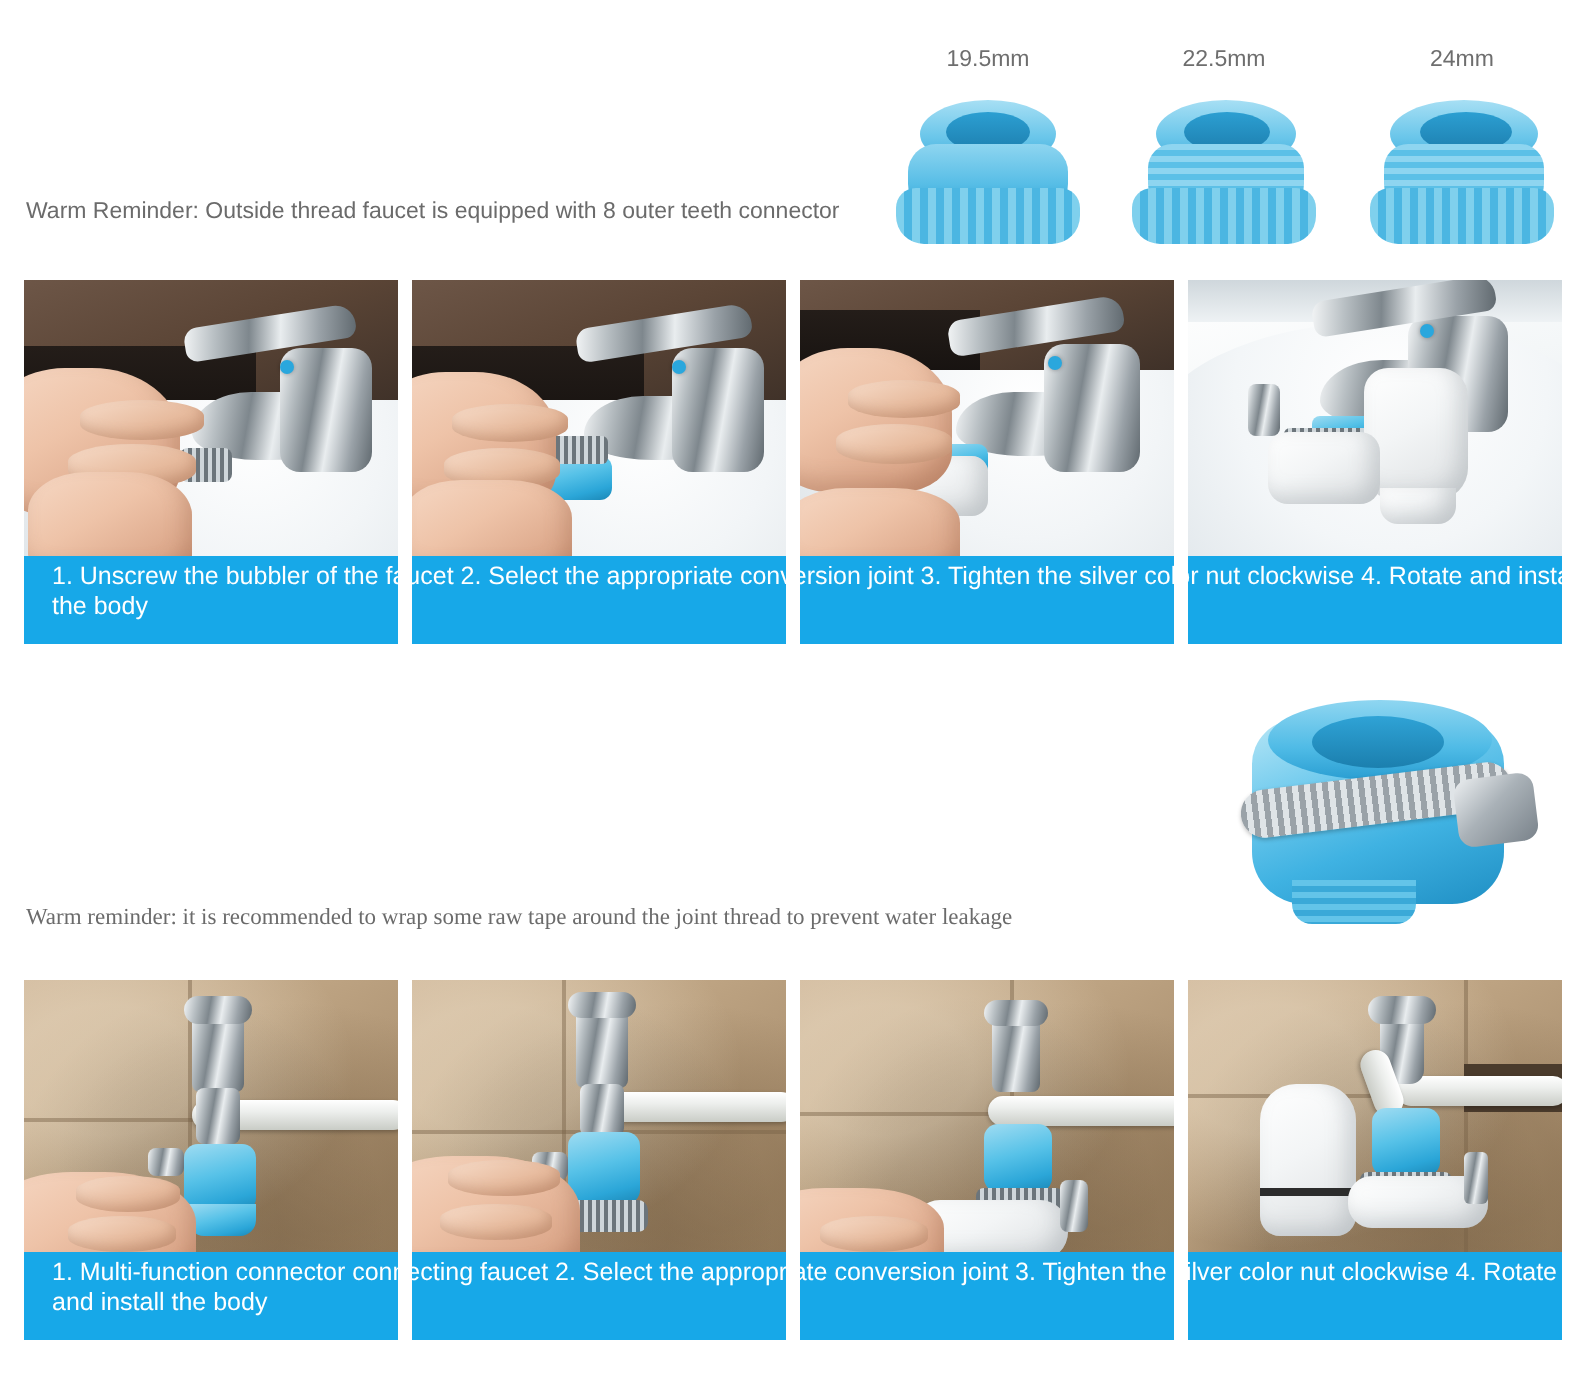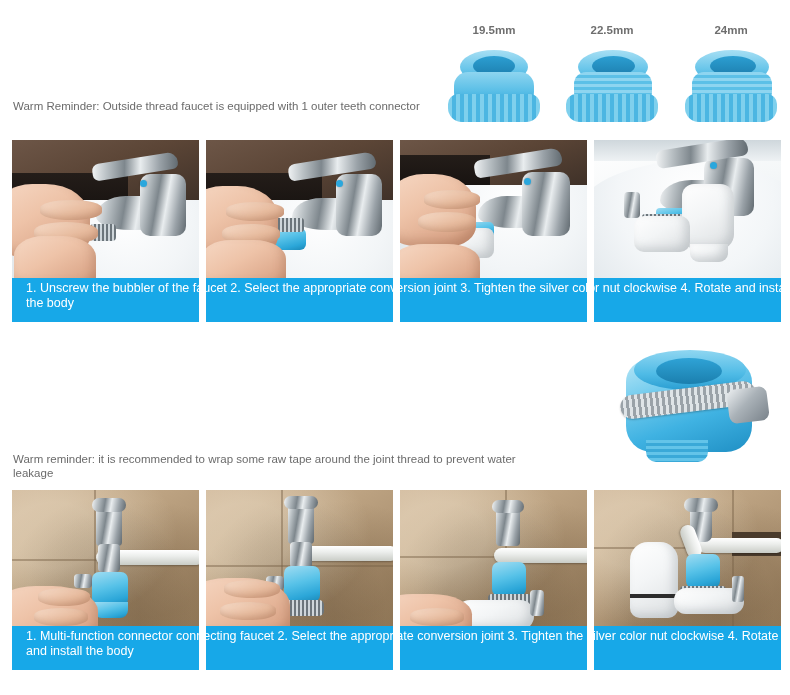--- a/index.html
+++ b/index.html
@@ -23,21 +23,21 @@
   }
   .reminder{
     position:absolute;
     color:#6b6b6b;
     font-size:11.5px;
     line-height:14px;
     font-weight:400;
   }
 
   
-  .size-row{position:absolute;left:440px;top:24px;width:345px;height:116px;font-weight:bold;}
+  .size-row{position:absolute;left:440px;top:24px;width:345px;height:116px;}
   .size-item{position:absolute;top:0;width:108px;height:116px;}
   .size-item .lbl{
     position:absolute;top:0;left:0;width:108px;
     text-align:center;color:#6e6e6e;font-size:11.5px;
   }
   .adapter{
     position:absolute;left:50%;top:26px;transform:translateX(-50%);
     width:92px;height:78px;
   }
 
@@ -144,21 +144,21 @@
   .hero-thread{position:absolute;left:38px;top:96px;width:62px;height:22px;
     border-radius:0 0 10px 10px;
     background:repeating-linear-gradient(180deg,#63c4e9 0 3px,#3aa9d8 3px 6px);}
 </style>
 </head>
 <body>
 
 <div class="page">
 
 
-  <div class="reminder" style="left:13px;top:99px;width:420px;">Warm Reminder: Outside thread faucet is equipped with 1 outer teeth connector</div>
+  <div class="reminder" style="left:13px;top:99px;width:420px;">Warm Reminder: Outside thread faucet is equipped with 8 outer teeth connector</div>
 
   <div class="size-row">
 
     <div class="size-item" style="left:0px;">
       <div class="lbl">19.5mm</div>
       <div class="adapter">
         <div style="position:absolute;left:12px;top:0px;width:68px;height:34px;border-radius:50%;background:linear-gradient(180deg,#a7dff4,#6ac6ea 55%,#3aaadb 100%);"></div>
         <div style="position:absolute;left:25px;top:6px;width:42px;height:20px;border-radius:50%;background:linear-gradient(180deg,#2c9fd2,#1d7faf);"></div>
         <div style="position:absolute;left:6px;top:22px;width:80px;height:34px;border-radius:14px;background:linear-gradient(180deg,#8ed5f0,#56bde6 60%,#2e9ccf 100%);"></div>
         <div style="position:absolute;left:0px;top:44px;width:92px;height:28px;border-radius:10px 10px 14px 14px;background:repeating-linear-gradient(90deg,#7fd0ed 0 4px,#4bb6e2 4px 8px);"></div>
@@ -268,21 +268,21 @@
 
   <div class="capboxes" style="top:278px;">
     <div class="capbox"></div>
     <div class="capbox"></div>
     <div class="capbox"></div>
     <div class="capbox"></div>
   </div>
   <div class="captext" style="left:26px;top:281px;width:768px;">1. Unscrew the bubbler of the faucet 2. Select the appropriate conversion joint 3. Tighten the silver color nut clockwise 4. Rotate and install the body</div>
 
 
-  <div class="reminder" style="left:13px;top:452px;width:545px;">Warm reminder: it is recommended to wrap some raw tape around the joint thread to prevent water leakage</div>
+  <div class="reminder" style="left:13px;top:452px;width:545px;font-family:Liberation Serif, serif;">Warm reminder: it is recommended to wrap some raw tape around the joint thread to prevent water leakage</div>
 
   <div class="hero">
     <div class="hero-body"></div>
     <div class="hero-top"></div>
     <div class="hero-hole"></div>
     <div class="hero-thread"></div>
     <div class="hero-clamp"></div>
     <div class="hero-screw"></div>
   </div>
 

